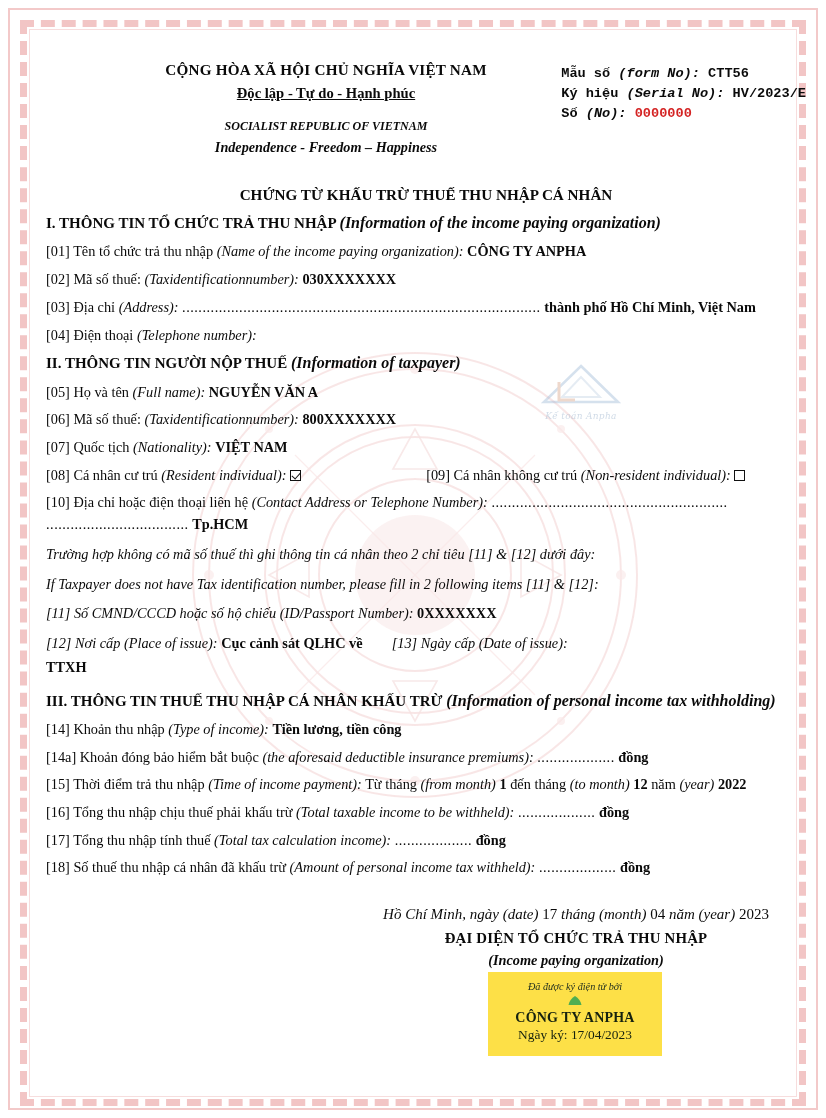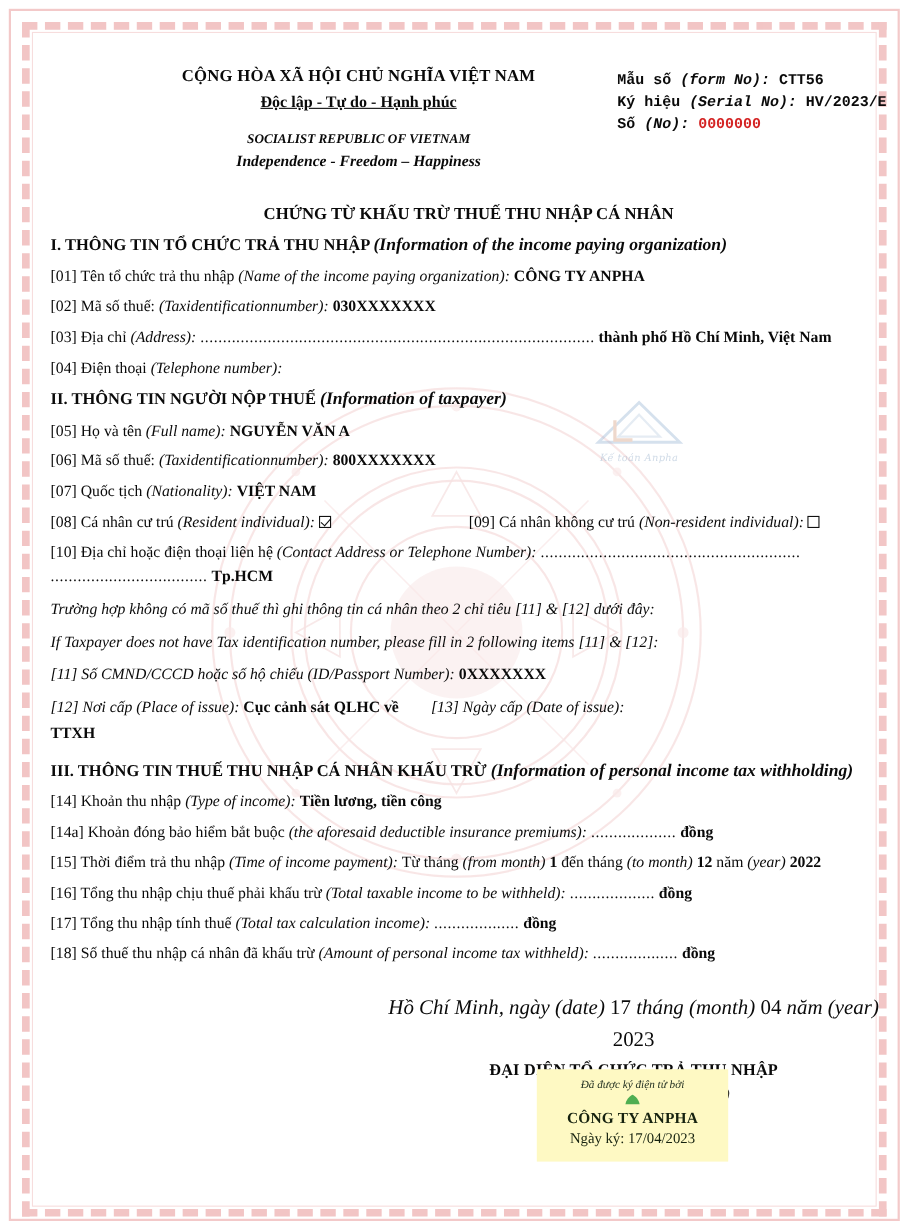--- a/index.html
+++ b/index.html
@@ -154,32 +154,32 @@
     transform: rotate(42deg);
   }
   .gap-09 { display: inline-block; width: 118px; }
 
   
   .sign-block {
     margin-top: 24px;
     text-align: center;
     padding-left: 300px;
   }
-  .sign-date { font-style: italic; font-size: 19px; }
+  .sign-date { font-style: italic; font-size: 15px; }
   .sign-org  { font-weight: bold; font-size: 14.8px; margin-top: 1px; letter-spacing: .2px; }
   .sign-org-en { font-weight: bold; font-style: italic; font-size: 14.3px; margin-top: 1px; }
   .sign-note { font-style: italic; font-size: 13.6px; margin-top: 1px; }
 
   #digital-stamp {
     position: absolute;
     left: 488px;
     top: 972px;
     width: 174px;
     height: 84px;
-    background: #fef9c3;
+    background: #fde047;
     text-align: center;
     box-sizing: border-box;
     padding-top: 9px;
   }
   #digital-stamp .stamp-l1 {
     font-size: 10.2px;
     font-style: italic;
     color: #1d2b1d;
   }
   #digital-stamp .stamp-leaf {

